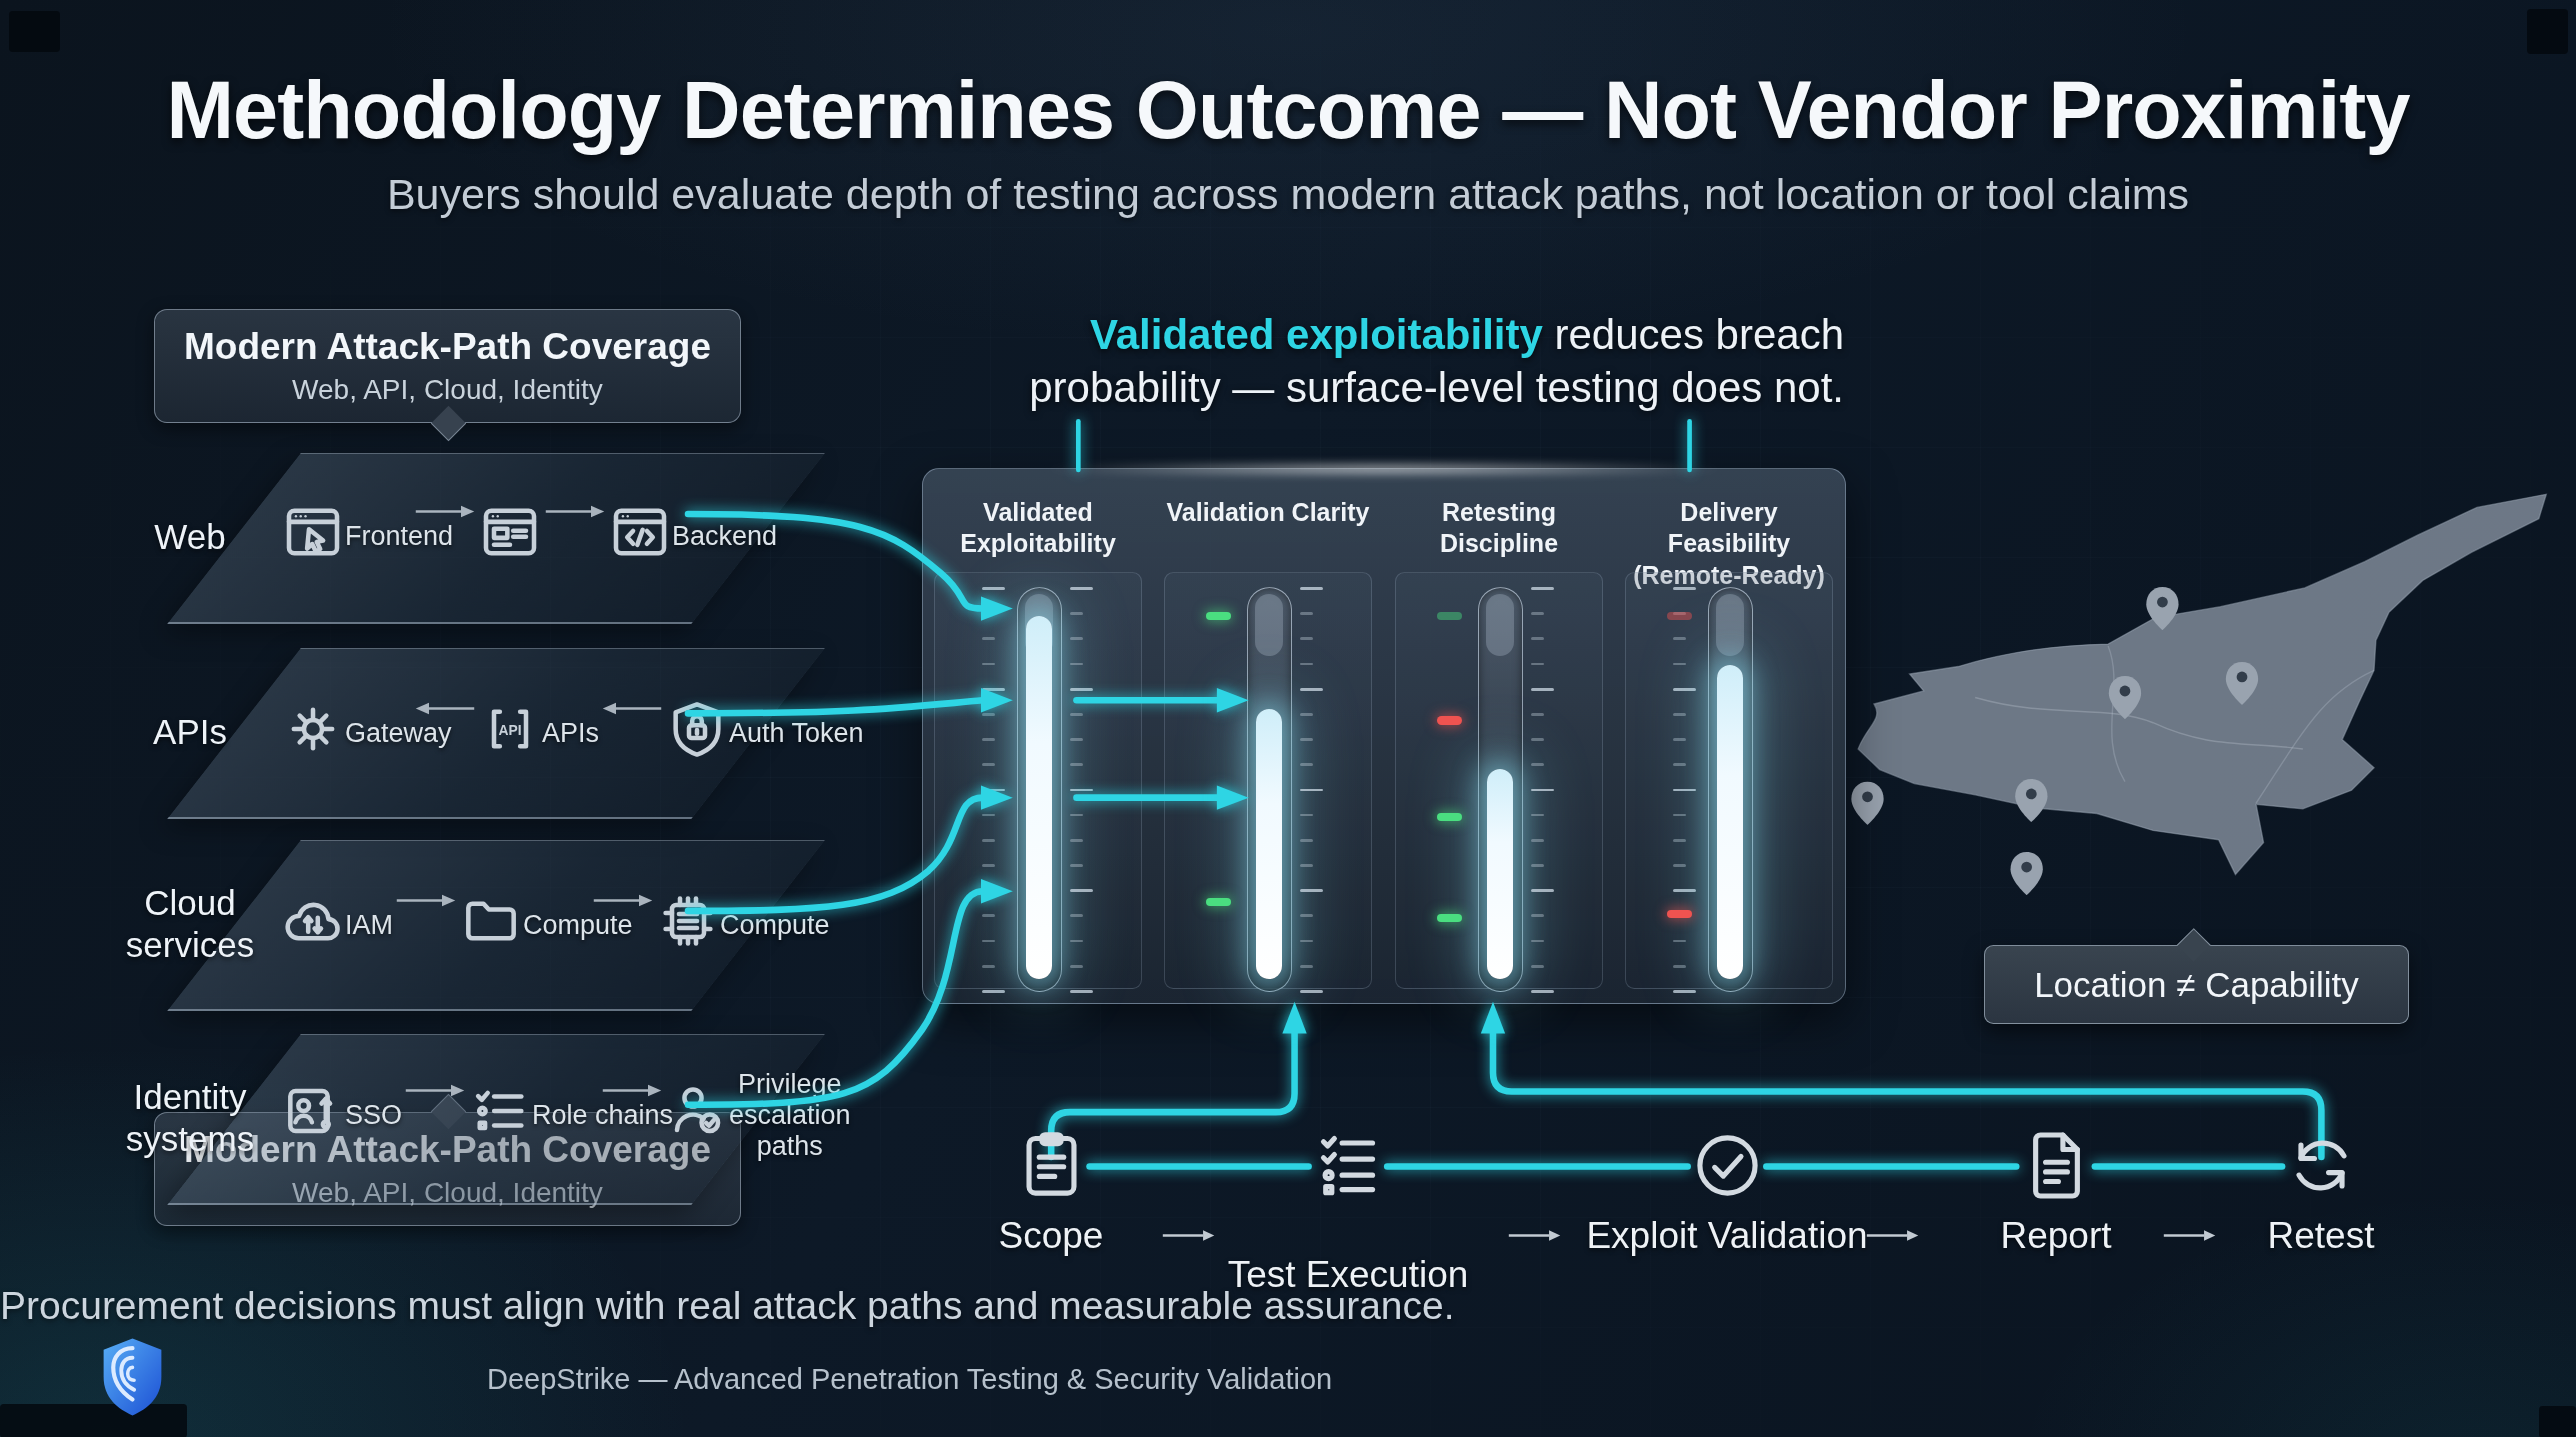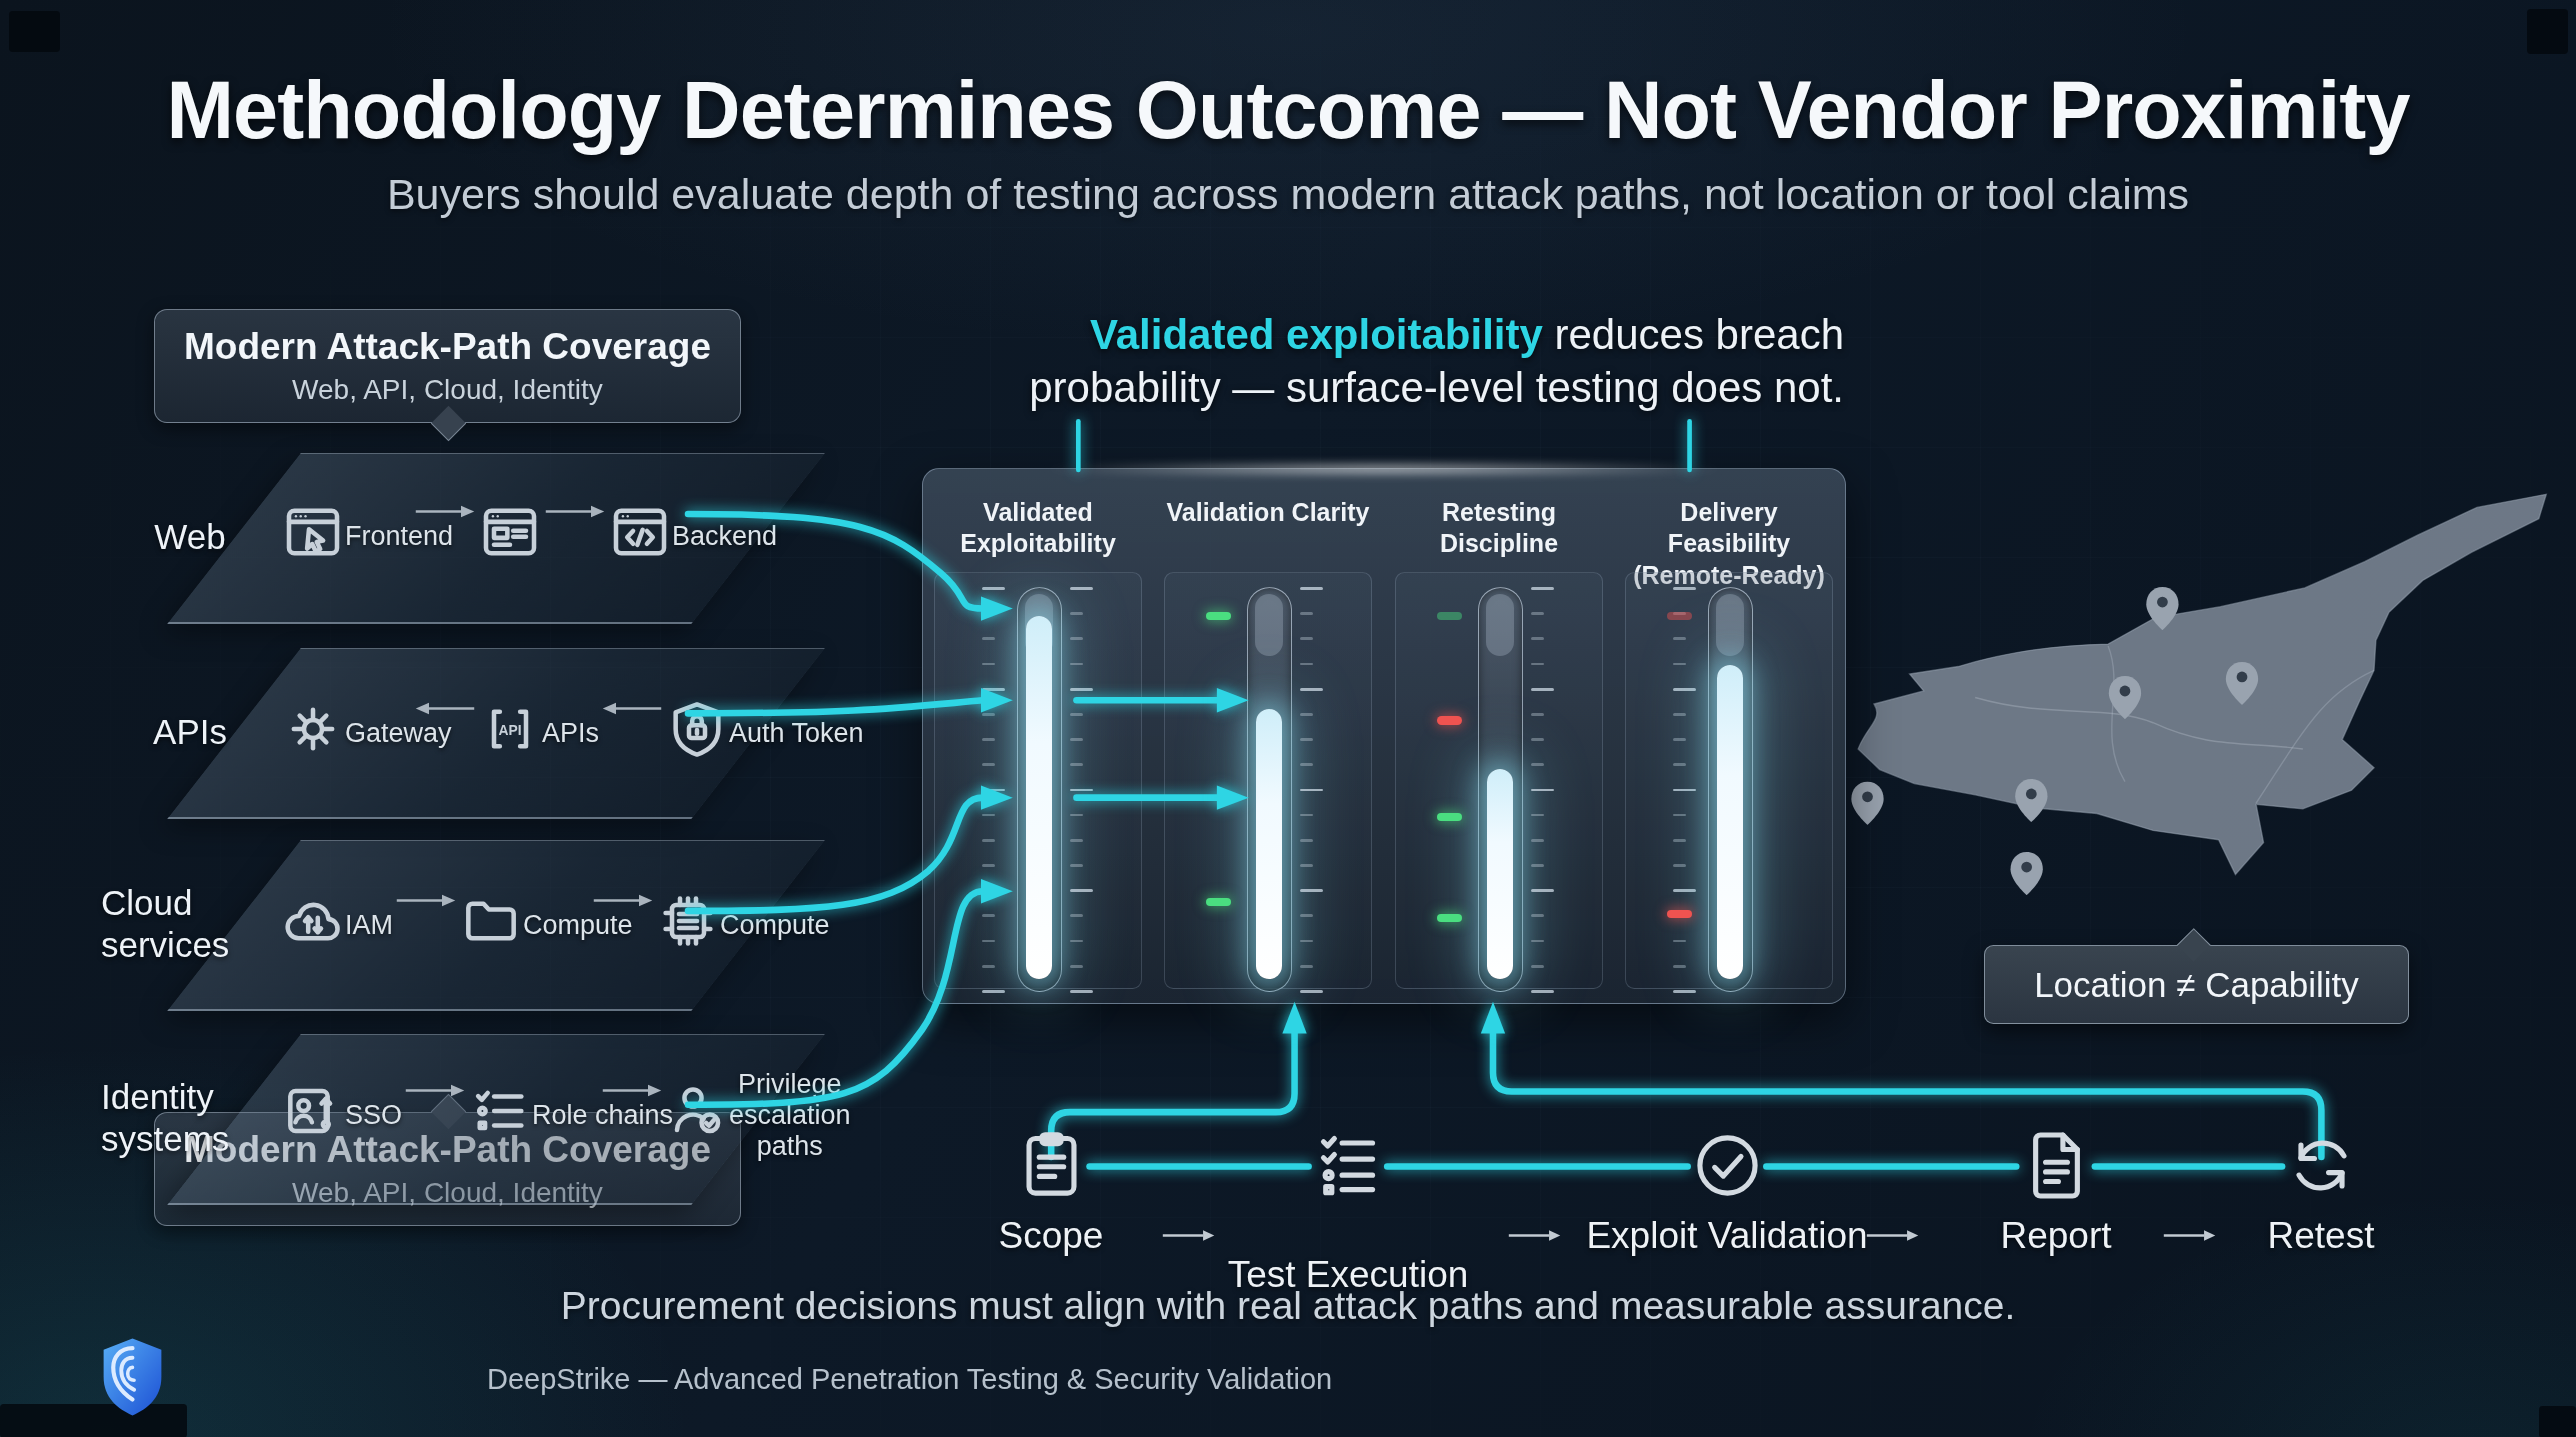--- a/index.html
+++ b/index.html
@@ -42,21 +42,21 @@
     background:#37424f;transform:rotate(45deg);}
   .covbox.top::after{bottom:-14px;border-right:1.9px solid rgba(176,192,208,.55);border-bottom:1.9px solid rgba(176,192,208,.55);}
   .covbox.bottom::before{top:-14px;border-left:1.9px solid rgba(176,192,208,.55);border-top:1.9px solid rgba(176,192,208,.55);}
 
   
   .rowbg{position:absolute;left:234px;width:524px;height:168px;transform:skewX(-38deg);
     background:linear-gradient(105deg,rgba(104,124,144,.32),rgba(44,60,76,.40) 55%,rgba(30,42,55,.34));
     border-top:1.9px solid rgba(212,226,240,.30);border-bottom:2.8px solid rgba(186,202,218,.48);
     box-shadow:0 9.4px 22.5px rgba(0,0,0,.35);}
   .rowlabel{position:absolute;left:101px;width:178px;height:168px;display:flex;align-items:center;
-    justify-content:center;text-align:left;font-size:35px;color:#eef3f8;line-height:1.2;
+    justify-content:center;text-align:center;font-size:35px;color:#eef3f8;line-height:1.2;
     text-shadow:0 1.9px 5.6px rgba(0,0,0,.6);z-index:4;}
   .rowitems{position:absolute;left:281px;width:421px;height:168px;display:flex;align-items:center;
     justify-content:space-between;z-index:4;}
   .item{display:flex;flex-direction:row;align-items:center;width:131px;}
   .item .ilabel{margin-top:7.5px;font-size:27px;color:#dde4ea;text-align:center;line-height:1.15;
     white-space:nowrap;text-shadow:0 1.9px 4.7px rgba(0,0,0,.6);}
   .item .ilabel.wrap{white-space:normal;width:243px;text-align:center;}
   .rowarrow{margin-top:-41px;}
   .rowarrow.flip{transform:scaleX(-1);}
   .icon-svg{stroke:#c7d0d9;fill:none;stroke-width:1.7;stroke-linecap:round;stroke-linejoin:round;}
@@ -116,21 +116,21 @@
     border-left:1.9px solid rgba(164,178,192,.7);border-top:1.9px solid rgba(164,178,192,.7);}
 
   
   .pstep{position:absolute;top:1127px;width:79px;height:79px;margin-left:-39px;z-index:6;
     display:flex;align-items:center;justify-content:center;}
   .pstep .icon-svg{stroke:#d3dae1;stroke-width:1.6;}
   .plabel{position:absolute;top:1215px;transform:translateX(-50%);font-size:37px;font-weight:500;
     color:#eef2f6;white-space:nowrap;z-index:6;text-shadow:0 1.9px 5.6px rgba(0,0,0,.6);}
   .parrow{position:absolute;top:1228px;transform:translateX(-50%);z-index:6;}
 
-  .assurance{position:absolute;top:1284px;left:0;width:100%;text-align:center;font-size:39px;
+  .assurance{position:absolute;top:1284px;left:0;width:100%;font-size:39px;
     color:#ccd5de;text-shadow:0 1.9px 5.6px rgba(0,0,0,.5);}
 
   
   .logo{position:absolute;left:94px;top:1335px;z-index:6;}
   .brand{position:absolute;left:183px;top:1344px;font-size:51px;font-weight:800;color:#f4f7fa;z-index:6;
     text-shadow:0 2.8px 7.5px rgba(0,0,0,.6);}
   .tagline{position:absolute;left:487px;top:1363px;font-size:29px;color:#b6c1cc;z-index:6;}
 </style>
 </head>
 <body>

